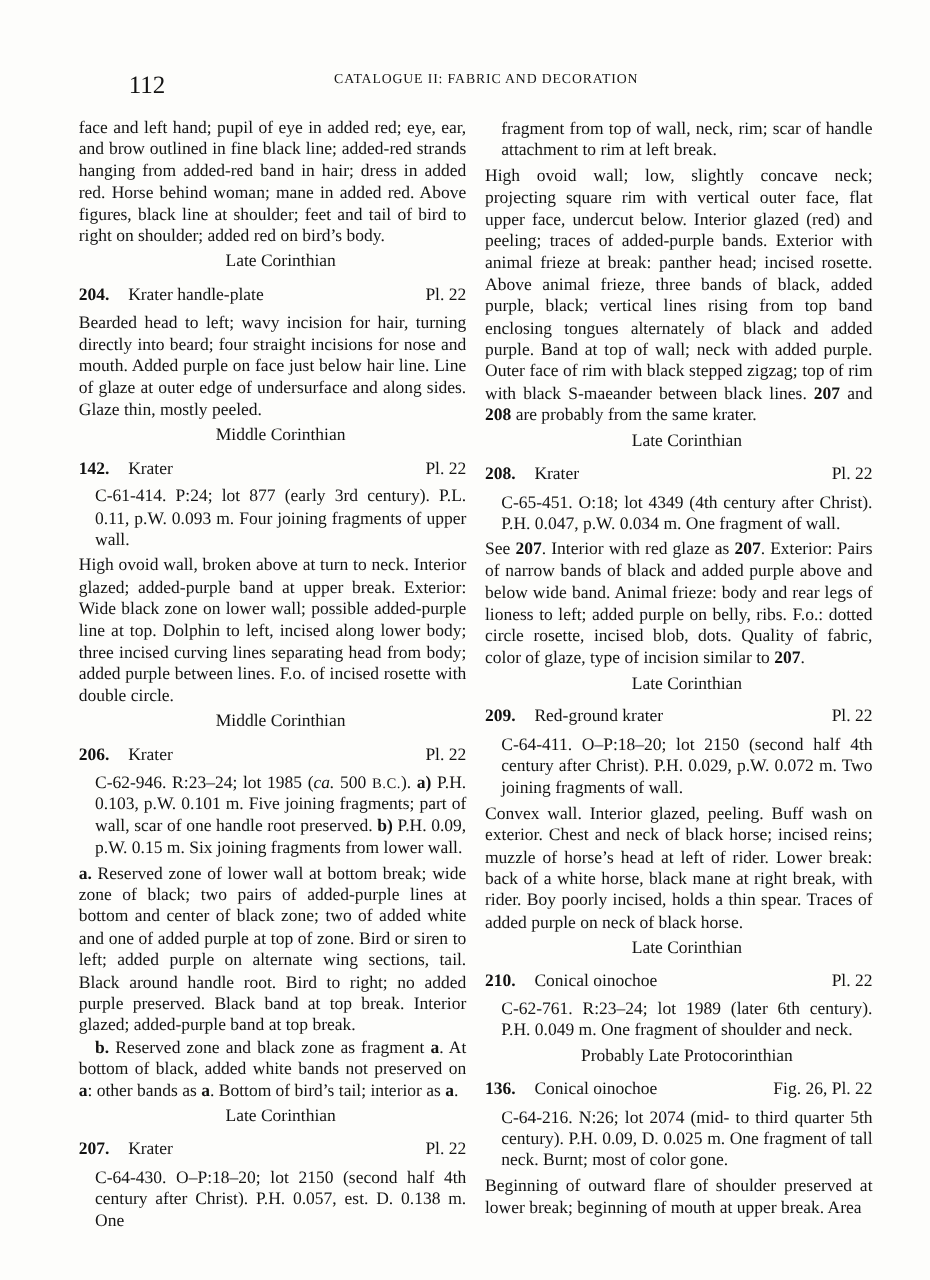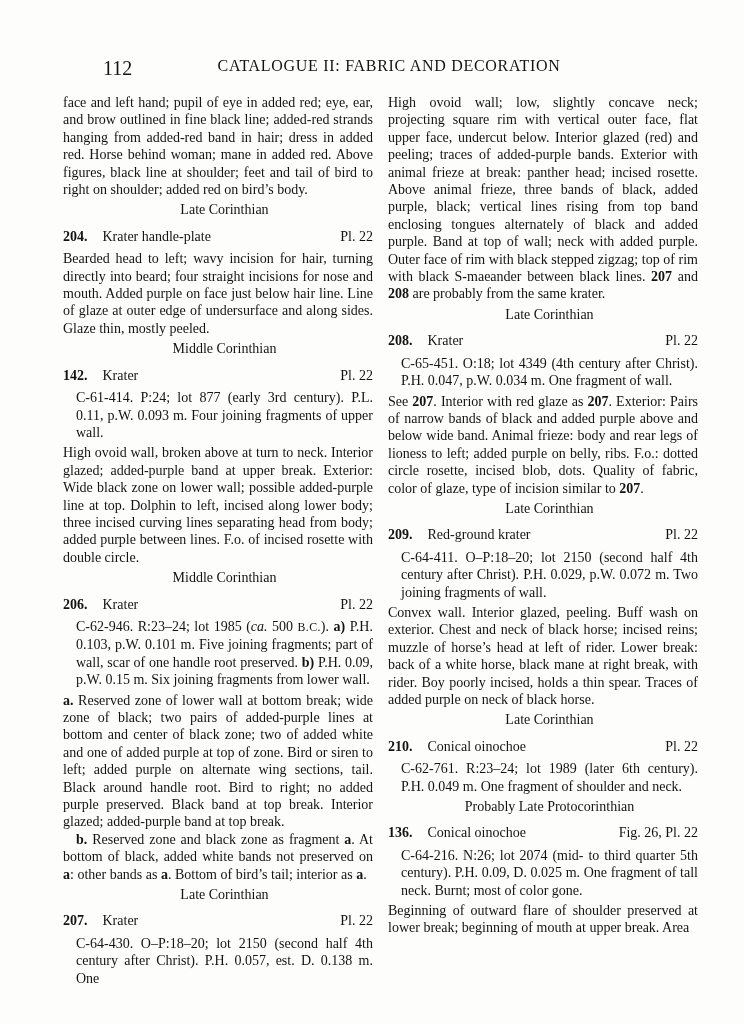--- a/index.html
+++ b/index.html
@@ -4,21 +4,21 @@
 <style>
   html,body{margin:0;padding:0;background:#e8e8e8;}
   .sheet{
     position:relative;width:744px;height:1024px;margin:0 auto;
     background:#fdfdfb;color:#131313;overflow:hidden;
     font-family:"Liberation Serif", serif;
   }
   .header{position:relative;height:18px;margin:57px 46px 0 63px;}
   .pagenum{position:absolute;left:0;top:0;font-size:20px;margin-left:40px;}
   .running{position:absolute;left:0;right:-17px;top:0;text-align:center;
-    font-size:16px;letter-spacing:0.7px;white-space:nowrap;}
+    font-size:11px;letter-spacing:0.7px;white-space:nowrap;}
   .cols{display:flex;gap:15px;margin:19px 46px 0 63px;}
   .col{width:310px;font-size:14px;line-height:17.4px;text-align:justify;
     hyphens:auto;-webkit-hyphens:auto;}
   .col p{margin:0;}
   p.tombstone{margin:1px 0 3px 13px;}
   p.attribution{margin:3px 0 0 13px;text-align:center;}
   p.body{margin:0;}
   p.indent{text-indent:13px;}
   .heading{display:flex;align-items:baseline;margin:9px 0 5px 0;text-align:left;justify-content:flex-end;}
   .heading .num{font-weight:bold;margin-right:15px;}
@@ -65,20 +65,21 @@
         <p class="body indent"><span class="b">b.</span><span> Reserved zone and black zone as fragment </span><span class="b">a</span><span>. At bottom of black, added white bands not preserved on </span><span class="b">a</span><span>: other bands as </span><span class="b">a</span><span>. Bottom of bird’s tail; interior as </span><span class="b">a</span><span>.</span></p>
         <p class="attribution">Late Corinthian</p>
         <div class="heading">
           <span class="num">207.</span>
           <span class="title">Krater</span>
           <span class="plate">Pl. 22</span>
         </div>
         <p class="tombstone"><span>C-64-430. O–P:18–20; lot 2150 (second half 4th century after Christ). P.H. 0.057, est. D. 0.138 m. One</span></p>
       </div>
     <div class="col">
+        <p class="tombstone"><span>fragment from top of wall, neck, rim; scar of handle attachment to rim at left break.</span></p>
         <p class="body"><span>High ovoid wall; low, slightly concave neck; projecting square rim with vertical outer face, flat upper face, undercut below. Interior glazed (red) and peeling; traces of added-purple bands. Exterior with animal frieze at break: panther head; incised rosette. Above animal frieze, three bands of black, added purple, black; vertical lines rising from top band enclosing tongues alternately of black and added purple. Band at top of wall; neck with added purple. Outer face of rim with black stepped zigzag; top of rim with black S-maeander between black lines. </span><span class="b">207</span><span> and </span><span class="b">208</span><span> are probably from the same krater.</span></p>
         <p class="attribution">Late Corinthian</p>
         <div class="heading">
           <span class="num">208.</span>
           <span class="title">Krater</span>
           <span class="plate">Pl. 22</span>
         </div>
         <p class="tombstone"><span>C-65-451. O:18; lot 4349 (4th century after Christ). P.H. 0.047, p.W. 0.034 m. One fragment of wall.</span></p>
         <p class="body"><span>See </span><span class="b">207</span><span>. Interior with red glaze as </span><span class="b">207</span><span>. Exterior: Pairs of narrow bands of black and added purple above and below wide band. Animal frieze: body and rear legs of lioness to left; added purple on belly, ribs. F.o.: dotted circle rosette, incised blob, dots. Quality of fabric, color of glaze, type of incision similar to </span><span class="b">207</span><span>.</span></p>
         <p class="attribution">Late Corinthian</p>

